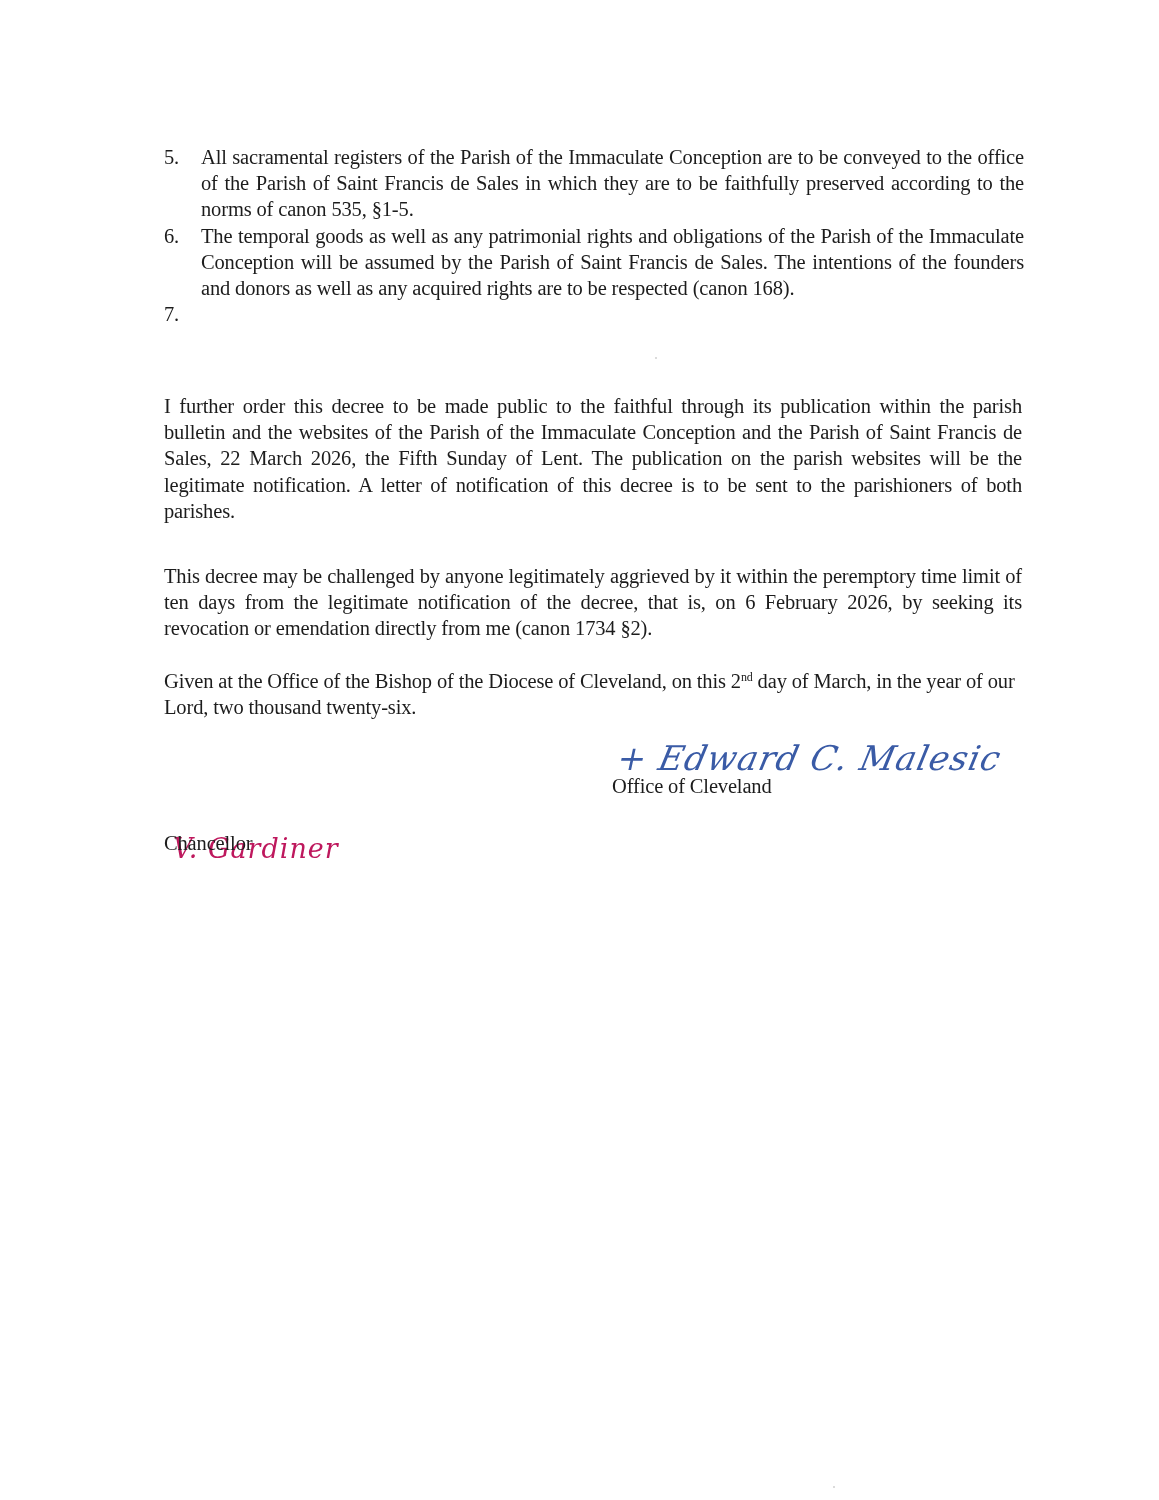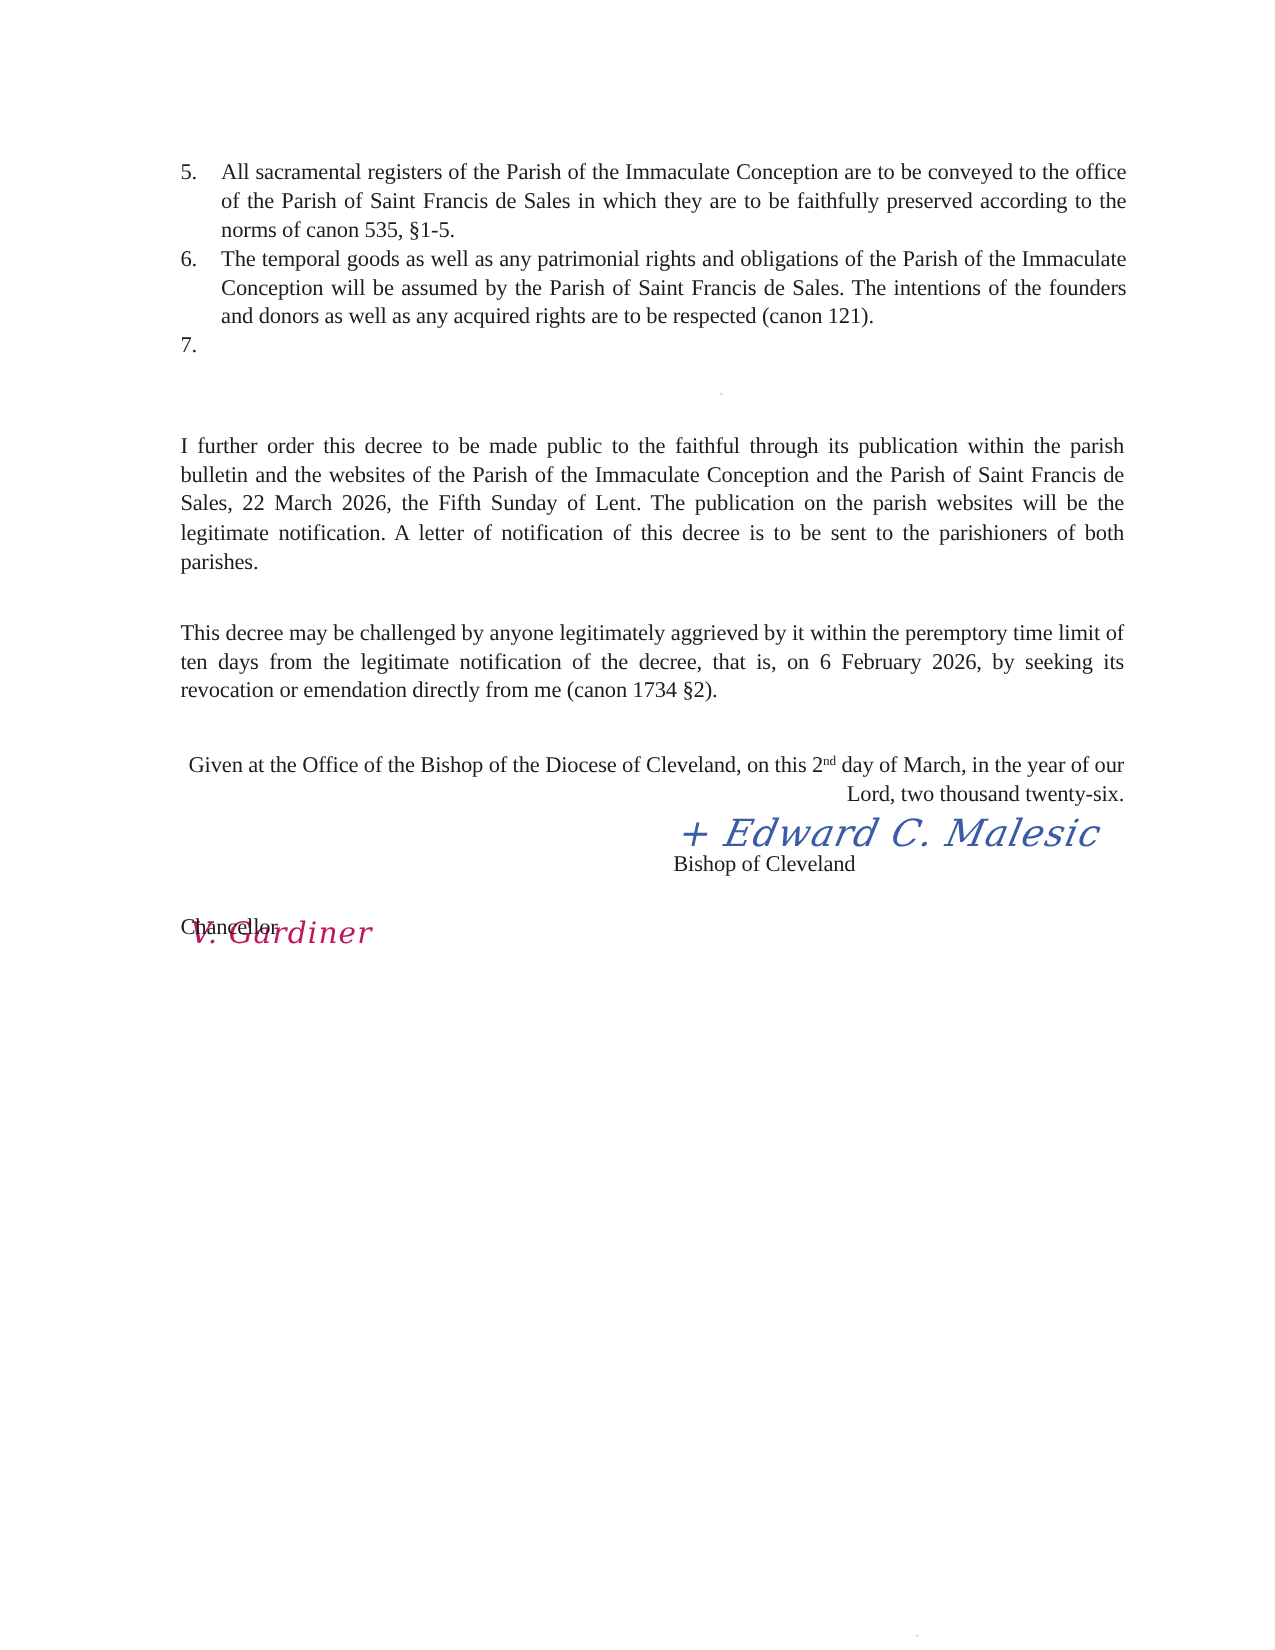--- a/index.html
+++ b/index.html
@@ -34,37 +34,37 @@
 
 <div class="page">
 
   <ol class="list text">
     <li>
       <span class="num">5.</span>
       <span>All sacramental registers of the Parish of the Immaculate Conception are to be conveyed to the office of the Parish of Saint Francis de Sales in which they are to be faithfully preserved according to the norms of canon 535, §1-5.</span>
     </li>
     <li>
       <span class="num">6.</span>
-      <span>The temporal goods as well as any patrimonial rights and obligations of the Parish of the Immaculate Conception will be assumed by the Parish of Saint Francis de Sales.  The intentions of the founders and donors as well as any acquired rights are to be respected (canon 121).</span>
+      <span>The temporal goods as well as any patrimonial rights and obligations of the Parish of the Immaculate Conception will be assumed by the Parish of Saint Francis de Sales.  The intentions of the founders and donors as well as any acquired rights are to be respected (canon 168).</span>
     </li>
     <li style="text-align:left;">
       <span class="num">7.</span>
     </li>
   </ol>
 
   <p id="p1" class="para text">I further order this decree to be made public to the faithful through its publication within the parish bulletin and the websites of the Parish of the Immaculate Conception and the Parish of Saint Francis de Sales, 22 March 2026, the Fifth  Sunday of Lent.  The publication on the parish websites will be the legitimate notification.  A letter of notification of this decree is to be sent to the parishioners of both parishes.</p>
 
   <p id="p2" class="para text">This decree may be challenged by anyone legitimately aggrieved by it within the peremptory time limit of ten days from the legitimate notification of the decree, that is, on 6 February 2026, by seeking its revocation or emendation directly from me (canon 1734 §2).</p>
 
-  <p id="p3" class="para text" style="text-align:right;margin-top:15px;"><span>Given at the Office of the Bishop of the Diocese of Cleveland, on this 2</span><sup>nd</sup><span> day of March, in the year of our Lord, two thousand twenty-six.</span></p>
+  <p id="p3" class="para text" style="text-align:left;"><span>Given at the Office of the Bishop of the Diocese of Cleveland, on this 2</span><sup>nd</sup><span> day of March, in the year of our Lord, two thousand twenty-six.</span></p>
 
   <div id="bishop-sig" class="signature">+ Edward C. Malesic</div>
 
   <div id="bishop-block" class="sig-block text">
-    <div>Bishop of Cleveland</div>
+    <div>Office of Cleveland</div>
   </div>
 
   <div id="chancellor-sig" class="signature">V. Gardiner</div>
 
   <div id="chancellor-block" class="sig-block text">
     <div>Chancellor</div>
   </div>
 
   <div class="speck" style="left:655px; top:357px;"></div>
   <div class="speck" style="left:833px; top:1486px;"></div>

